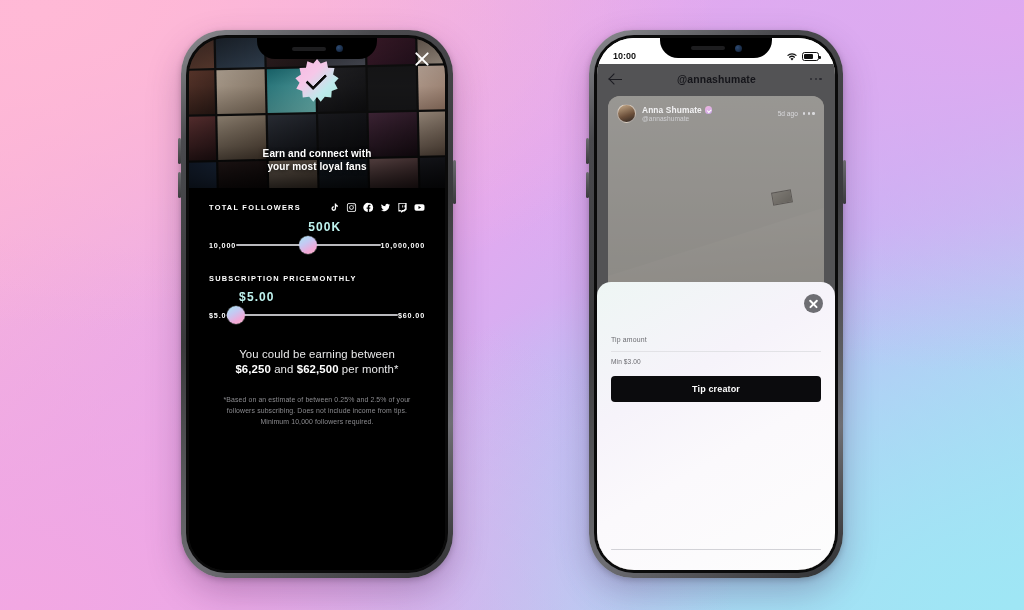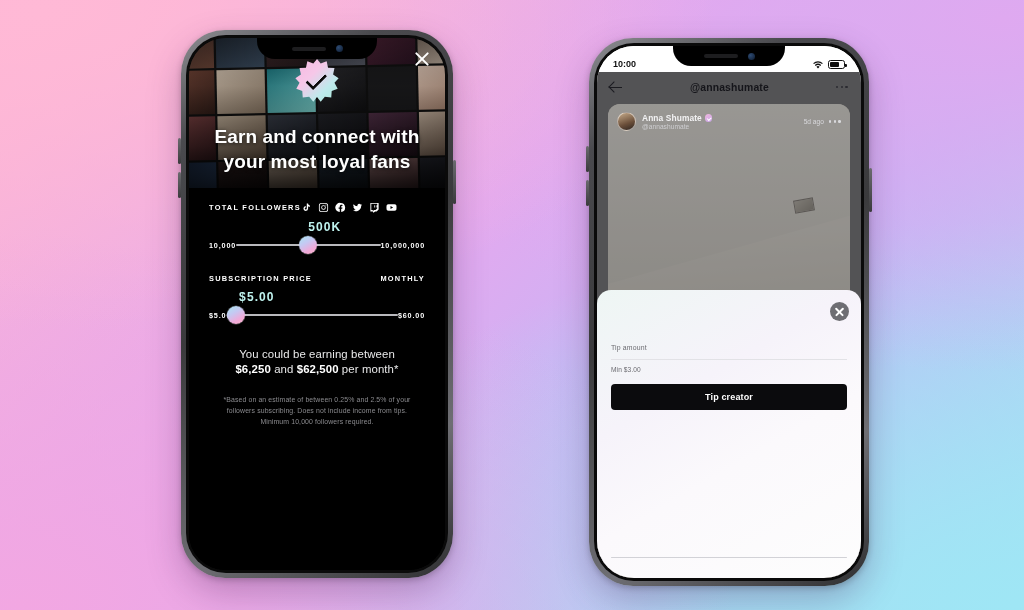--- a/index.html
+++ b/index.html
@@ -54,60 +54,60 @@
   .close-x::after  { transform:rotate(-45deg); }
 
   .badge-star { position:absolute; left:50%; top:20px; transform:translateX(-50%);
     width:46px; height:46px; z-index:11; display:flex; align-items:center; justify-content:center; }
   .badge-star svg { position:absolute; inset:0; width:46px; height:46px; }
   .badge-check { position:relative; z-index:2; width:20px; height:11px;
     border-left:3.4px solid #0b0b0b; border-bottom:3.4px solid #0b0b0b;
     transform:rotate(-45deg) translate(1px,-2px); border-radius:1px; }
 
   .hero-title { position:absolute; left:0; right:0; bottom:14px; z-index:11;
-    text-align:center; color:#fff; font-size:19px; font-weight:700; line-height:1.28;
+    text-align:center; color:#fff; font-size:10px; font-weight:700; line-height:1.28;
     letter-spacing:.1px; text-shadow:0 1px 4px rgba(0,0,0,.75); padding:0 16px; }
 
   .lp-panel { flex:1; background:#000; padding:0 20px; display:flex; flex-direction:column; }
 
-  .row-head { display:flex; align-items:center;
+  .row-head { display:flex; justify-content:space-between; align-items:center;
     margin-top:14px; }
   .lbl-cap { color:#fff; font-size:7.4px; font-weight:700; letter-spacing:1.25px; }
   .socials { display:flex; gap:6px; align-items:center; }
   .socials svg { width:11px; height:11px; fill:#fff; display:block; }
 
   .slider-wrap { margin-top:7px; position:relative; height:36px; }
   .slider-val { position:absolute; top:0; font-size:12px; font-weight:700;
     letter-spacing:1.1px; color:#bff3ef; transform:translateX(-50%); }
   .srow { position:absolute; top:18px; left:0; right:0; display:flex; align-items:center; }
   .s-end { color:#fff; font-size:7.2px; font-weight:700; letter-spacing:.85px; flex:none; }
   .strack { position:relative; flex:1; height:14px; display:flex; align-items:center; }
   .strack .bar { width:100%; height:1.6px; border-radius:2px; background:#b9b9bd; }
   .thumb { position:absolute; top:50%; width:18px; height:18px; border-radius:50%;
     transform:translate(-50%,-50%); cursor:pointer;
     background:linear-gradient(150deg,#a9e6f2 0%,#c5c8f2 38%,#f1a9d8 72%,#fbb7c9 100%);
     box-shadow:0 0 0 .5px rgba(255,255,255,.35); }
 
-  .sub-head { display:flex; justify-content:space-between; align-items:center; margin-top:18px; }
+  .sub-head { display:flex; justify-content:flex-start; align-items:center; margin-top:18px; }
 
   .earn { text-align:center; margin-top:22px; color:#e9e9ea; }
   .earn .l1 { font-size:11.4px; font-weight:400; letter-spacing:.1px; }
   .earn .l2 { font-size:11.4px; margin-top:3px; letter-spacing:.1px; }
   .earn .l2 b { color:#fff; font-weight:700; }
 
   .disc { margin-top:19px; text-align:center; color:#8b8b8f;
     font-size:6.9px; line-height:1.62; letter-spacing:.12px; padding:0 4px; }
 
   .apply { margin:auto 0 0; background:#fff; color:#000; border:none;
     border-radius:7px; height:36px; font-size:11.2px; font-weight:700;
     font-family:inherit; cursor:pointer; letter-spacing:.1px; }
   .lp-foot { height:50px; flex:none; }
 
   
-  #rightPhone { left:589px; top:30px; width:280px; height:548px;margin-top:8px; }
+  #rightPhone { left:589px; top:30px; width:254px; height:548px; }
   .rp-body { position:absolute; inset:0; background:#fff; display:flex; flex-direction:column; }
 
   .status-bar { height:26px; flex:none; display:flex; align-items:flex-end;
     justify-content:space-between; padding:0 16px 3px; background:#fff;
     font-size:9px; font-weight:700; color:#111; position:relative; z-index:30; }
   .sb-right { display:flex; align-items:center; gap:4px; }
   .sb-right svg { display:block; fill:#111; }
   .batt { width:17px; height:8.5px; border:1.2px solid #111; border-radius:2.6px;
     position:relative; padding:1px; }
   .batt i { display:block; height:100%; width:66%; background:#111; border-radius:1px; }

